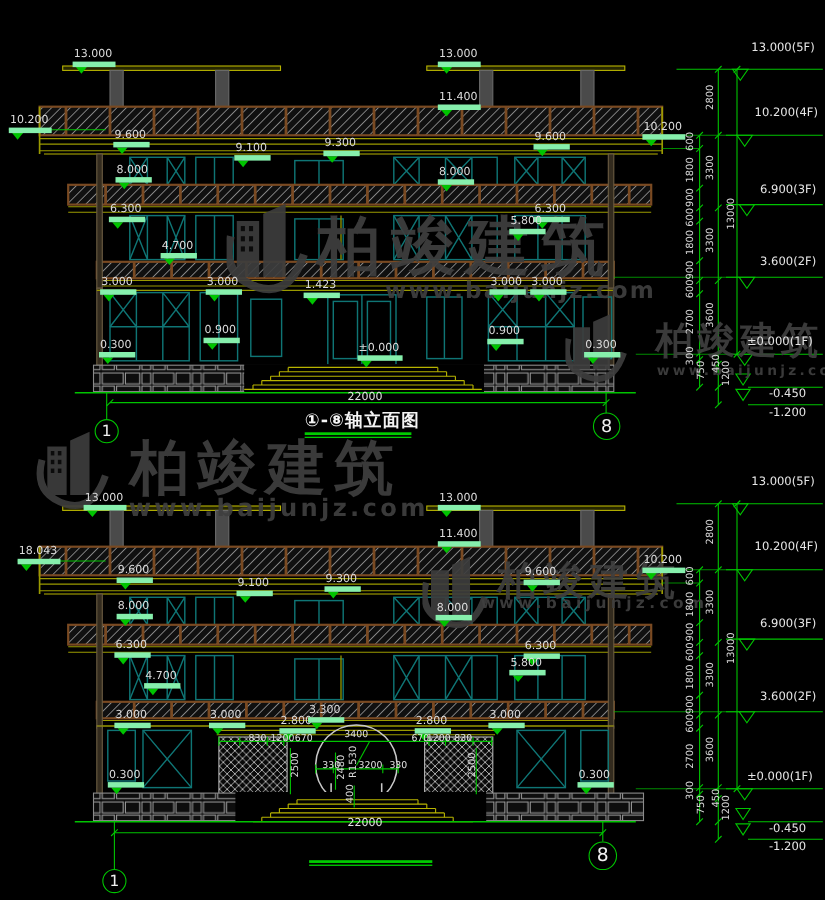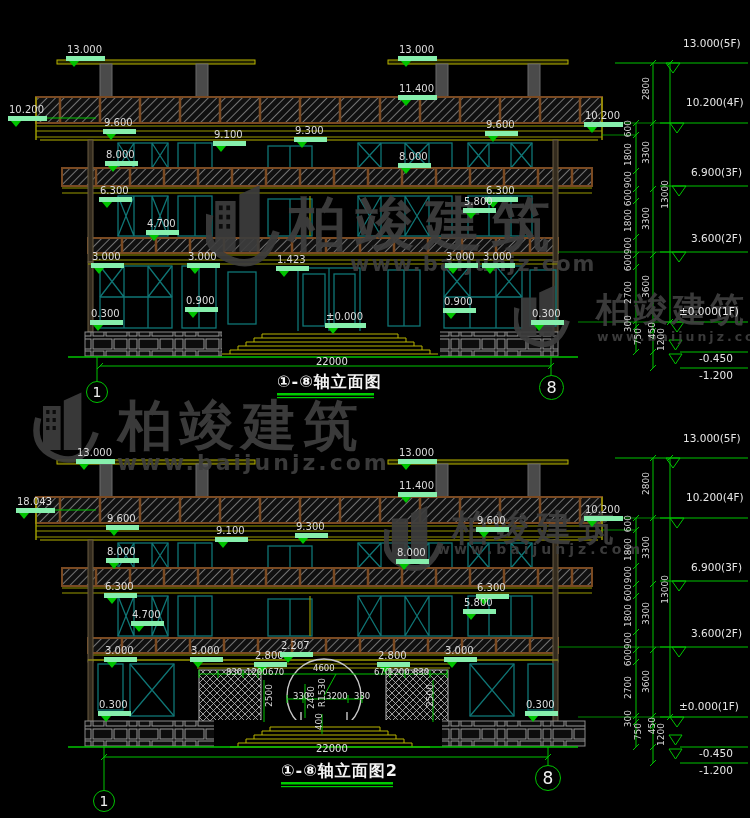--- a/index.html
+++ b/index.html
@@ -243,31 +243,31 @@
 <div class="lb el" style="left:295px;top:521px"><span>9.300</span></div>
 <div class="lb el" style="left:106px;top:546px"><span>8.000</span></div>
 <div class="lb el" style="left:396px;top:547px"><span>8.000</span></div>
 <div class="lb el" style="left:104px;top:581px"><span>6.300</span></div>
 <div class="lb el" style="left:476px;top:582px"><span>6.300</span></div>
 <div class="lb el" style="left:131px;top:609px"><span>4.700</span></div>
 <div class="lb el" style="left:463px;top:597px"><span>5.800</span></div>
 <div class="lb el" style="left:104px;top:645px"><span>3.000</span></div>
 <div class="lb el" style="left:190px;top:645px"><span>3.000</span></div>
 <div class="lb el" style="left:254px;top:650px"><span>2.800</span></div>
-<div class="lb el" style="left:280px;top:640px"><span>2.207</span></div>
+<div class="lb el" style="left:280px;top:640px"><span>3.300</span></div>
 <div class="lb el" style="left:377px;top:650px"><span>2.800</span></div>
 <div class="lb el" style="left:444px;top:645px"><span>3.000</span></div>
 <div class="lb el" style="left:98px;top:699px"><span>0.300</span></div>
 <div class="lb el" style="left:525px;top:699px"><span>0.300</span></div>
 <div class="lb dim" style="left:316px;top:743px">22000</div>
 
 <div class="lb dim sm" style="left:226px;top:668px">830</div>
 <div class="lb dim sm" style="left:246px;top:668px">1200</div>
 <div class="lb dim sm" style="left:268px;top:668px">670</div>
-<div class="lb dim sm" style="left:313px;top:664px">4600</div>
+<div class="lb dim sm" style="left:313px;top:664px">3400</div>
 <div class="lb dim sm" style="left:374px;top:668px">670</div>
 <div class="lb dim sm" style="left:388px;top:668px">1200</div>
 <div class="lb dim sm" style="left:413px;top:668px">830</div>
 <div class="lb dim sm" style="left:293px;top:692px">330</div>
 <div class="lb dim sm" style="left:326px;top:692px">3200</div>
 <div class="lb dim sm" style="left:354px;top:692px">330</div>
 <div class="lb vdim sm" style="left:317px;top:678px">R1530</div>
 <div class="lb vdim sm" style="left:306px;top:686px">2480</div>
 <div class="lb vdim sm" style="left:264px;top:684px">2500</div>
 <div class="lb vdim sm" style="left:425px;top:684px">2500</div>
@@ -317,21 +317,20 @@
 <div class="lb vdim" style="left:633px;top:723px">750</div>
 <div class="lb vdim" style="left:641px;top:472px">2800</div>
 <div class="lb vdim" style="left:641px;top:536px">3300</div>
 <div class="lb vdim" style="left:641px;top:602px">3300</div>
 <div class="lb vdim" style="left:641px;top:670px">3600</div>
 <div class="lb vdim" style="left:647px;top:717px">450</div>
 <div class="lb vdim" style="left:656px;top:723px">1200</div>
 <div class="lb vdim" style="left:660px;top:575px">13000</div>
 
 <div class="title" style="left:277px;top:372px">①-⑧轴立面图</div>
-<div class="title" style="left:281px;top:761px">①-⑧轴立面图2</div>
 <div class="axis" style="left:86px;top:381px;width:22px;height:22px;font-size:14px">1</div>
 <div class="axis" style="left:539px;top:375px;width:25px;height:25px;font-size:16px">8</div>
 <div class="axis" style="left:93px;top:790px;width:22px;height:22px;font-size:14px">1</div>
 <div class="axis" style="left:535px;top:765px;width:26px;height:26px;font-size:17px">8</div>
 
 <svg class="wmlogo" style="left:206px;top:168px" width="74" height="112" viewBox="0 0 80 100">
   <g fill="#3d3d3d">
         <path d="M10 25h22v55H10z"></path>
         <path d="M36 18l22-10v72H36z"></path>
       </g>

